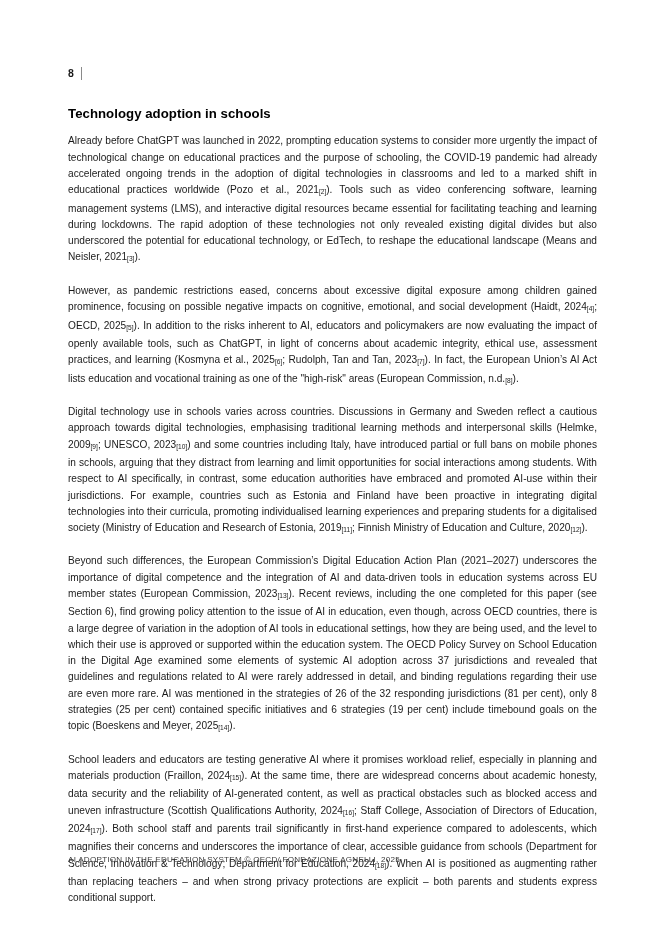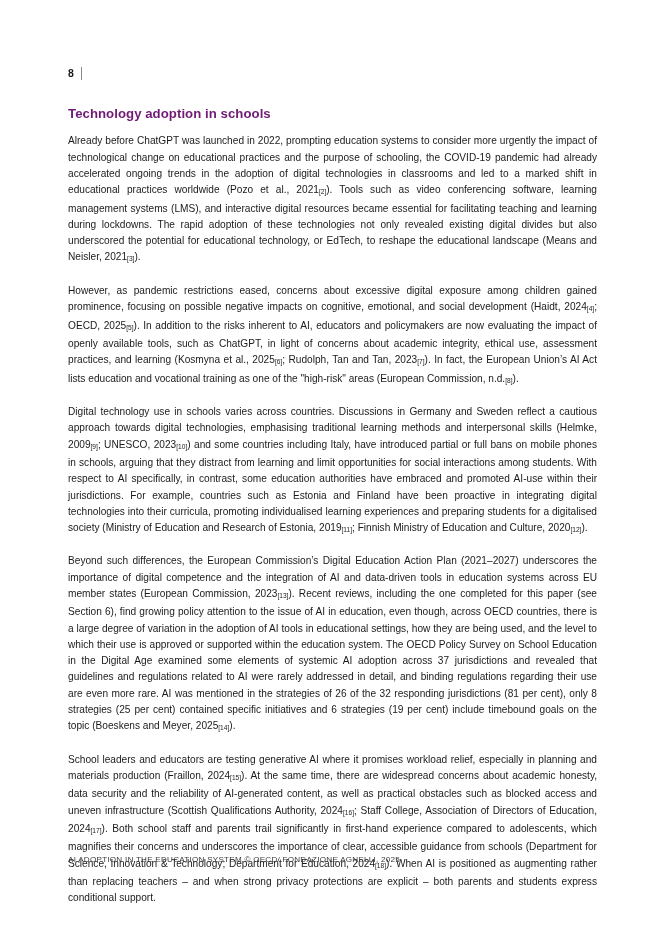--- a/index.html
+++ b/index.html
@@ -96,21 +96,21 @@
 
 <div class="page">
 
   <div class="content">
 
     <div class="folio">
       <span class="folio-num">8</span>
       <span class="folio-rule"></span>
     </div>
 
-    <h2 class="section-heading" style="color: #701a75;">Technology adoption in schools</h2>
+    <h2 class="section-heading" style="color: #000000;">Technology adoption in schools</h2>
 
     <div id="paragraphs">
         <p class="body-text"><span>Already before ChatGPT was launched in 2022, prompting education systems to consider more urgently the impact of technological change on educational practices and the purpose of schooling, the COVID-19 pandemic had already accelerated ongoing trends in the adoption of digital technologies in classrooms and led to a marked shift in educational practices worldwide (Pozo et al., 2021</span><span class="ref">[2]</span><span>). Tools such as video conferencing software, learning management systems (LMS), and interactive digital resources became essential for facilitating teaching and learning during lockdowns. The rapid adoption of these technologies not only revealed existing digital divides but also underscored the potential for educational technology, or EdTech, to reshape the educational landscape (Means and Neisler, 2021</span><span class="ref">[3]</span><span>).</span></p>
         <p class="body-text"><span>However, as pandemic restrictions eased, concerns about excessive digital exposure among children gained prominence, focusing on possible negative impacts on cognitive, emotional, and social development (Haidt, 2024</span><span class="ref">[4]</span><span>; OECD, 2025</span><span class="ref">[5]</span><span>). In addition to the risks inherent to AI, educators and policymakers are now evaluating the impact of openly available tools, such as ChatGPT, in light of concerns about academic integrity, ethical use, assessment practices, and learning (Kosmyna et al., 2025</span><span class="ref">[6]</span><span>; Rudolph, Tan and Tan, 2023</span><span class="ref">[7]</span><span>). In fact, the European Union’s AI Act lists education and vocational training as one of the "high-risk" areas (European Commission, n.d.</span><span class="ref">[8]</span><span>).</span></p>
         <p class="body-text"><span>Digital technology use in schools varies across countries. Discussions in Germany and Sweden reflect a cautious approach towards digital technologies, emphasising traditional learning methods and interpersonal skills (Helmke, 2009</span><span class="ref">[9]</span><span>; UNESCO, 2023</span><span class="ref">[10]</span><span>) and some countries including Italy, have introduced partial or full bans on mobile phones in schools, arguing that they distract from learning and limit opportunities for social interactions among students. With respect to AI specifically, in contrast, some education authorities have embraced and promoted AI-use within their jurisdictions. For example, countries such as Estonia and Finland have been proactive in integrating digital technologies into their curricula, promoting individualised learning experiences and preparing students for a digitalised society (Ministry of Education and Research of Estonia, 2019</span><span class="ref">[11]</span><span>; Finnish Ministry of Education and Culture, 2020</span><span class="ref">[12]</span><span>).</span></p>
         <p class="body-text"><span>Beyond such differences, the European Commission’s Digital Education Action Plan (2021–2027) underscores the importance of digital competence and the integration of AI and data-driven tools in education systems across EU member states (European Commission, 2023</span><span class="ref">[13]</span><span>). Recent reviews, including the one completed for this paper (see Section 6), find growing policy attention to the issue of AI in education, even though, across OECD countries, there is a large degree of variation in the adoption of AI tools in educational settings, how they are being used, and the level to which their use is approved or supported within the education system. The OECD Policy Survey on School Education in the Digital Age examined some elements of systemic AI adoption across 37 jurisdictions and revealed that guidelines and regulations related to AI were rarely addressed in detail, and binding regulations regarding their use are even more rare. AI was mentioned in the strategies of 26 of the 32 responding jurisdictions (81 per cent), only 8 strategies (25 per cent) contained specific initiatives and 6 strategies (19 per cent) include timebound goals on the topic (Boeskens and Meyer, 2025</span><span class="ref">[14]</span><span>).</span></p>
         <p class="body-text"><span>School leaders and educators are testing generative AI where it promises workload relief, especially in planning and materials production (Fraillon, 2024</span><span class="ref">[15]</span><span>). At the same time, there are widespread concerns about academic honesty, data security and the reliability of AI-generated content, as well as practical obstacles such as blocked access and uneven infrastructure (Scottish Qualifications Authority, 2024</span><span class="ref">[16]</span><span>; Staff College, Association of Directors of Education, 2024</span><span class="ref">[17]</span><span>). Both school staff and parents trail significantly in first-hand experience compared to adolescents, which magnifies their concerns and underscores the importance of clear, accessible guidance from schools (Department for Science, Innovation &amp; Technology; Department for Education, 2024</span><span class="ref">[18]</span><span>). When AI is positioned as augmenting rather than replacing teachers – and when strong privacy protections are explicit – both parents and students express conditional support.</span></p>
       </div>
 
   </div>

